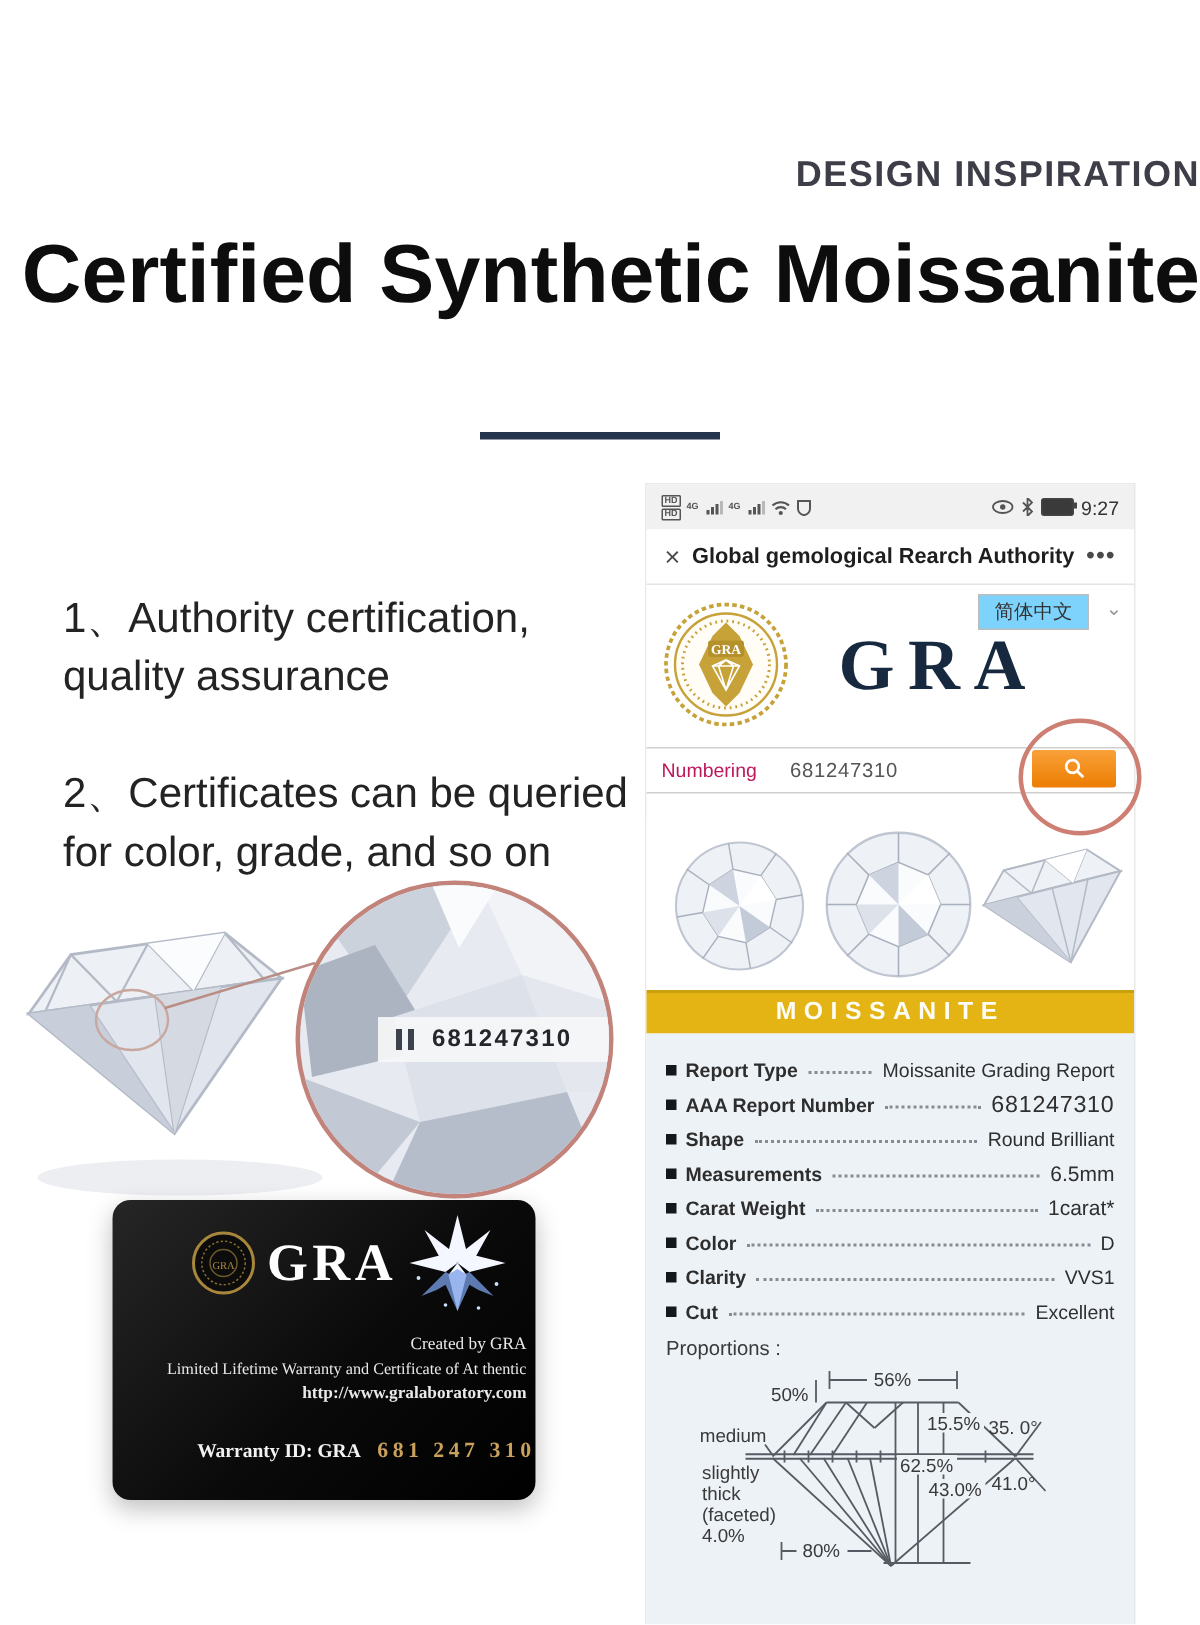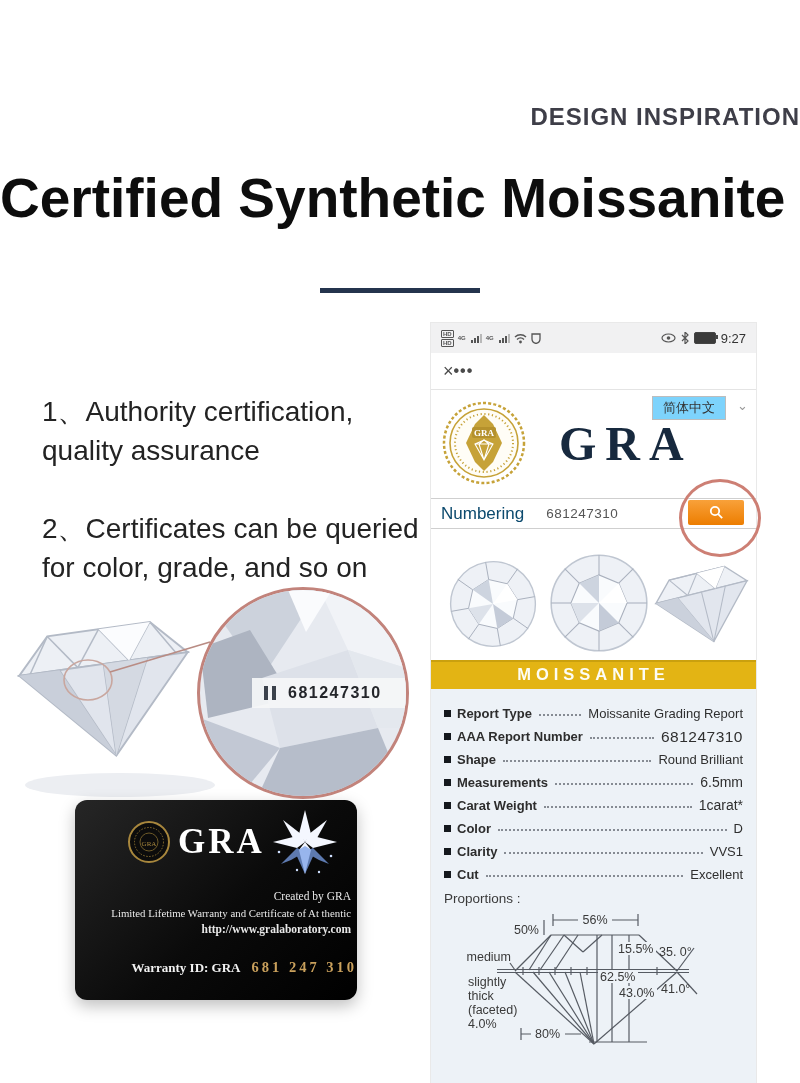--- a/index.html
+++ b/index.html
@@ -3,21 +3,21 @@
 <meta charset="utf-8">
 <style>
   html,body{margin:0;padding:0;background:#fff;}
   .page{position:relative;width:800px;height:1083px;background:#ffffff;overflow:hidden;
         font-family:"Liberation Sans",sans-serif;color:#222;}
   .abs{position:absolute;}
 
   
   .kicker{top:103px;left:0;width:800px;text-align:right;font-size:24px;font-weight:600;
           letter-spacing:1px;color:#3e3e48;}
-  .big-title{top:166px;left:0;width:800px;text-align:left;font-size:55px;font-weight:600;
+  .big-title{top:150px;left:0;width:800px;text-align:right;font-size:55px;font-weight:600;
              color:#0d0d0d;letter-spacing:0px;}
   .divider{top:288px;left:320px;width:160px;height:5px;background:#24344d;}
 
   
   .feature{left:42px;width:400px;font-size:28px;line-height:39px;color:#232323;}
   .feature-1{top:392px;}
   .feature-2{top:509px;}
 
   
   .phone{top:322px;left:430px;width:327px;height:895px;background:#fff;border:1px solid #e9e9e9;
@@ -45,21 +45,21 @@
 
   .brandrow{position:absolute;top:67px;left:0;right:0;height:108px;background:#fff;}
   .gra-big{position:absolute;left:128px;top:26px;font-family:"Liberation Serif",serif;
            font-size:48px;font-weight:bold;color:#17293e;letter-spacing:9px;}
   .lang{position:absolute;top:6px;right:30px;border:1px solid #bdbdbd;background:#7dd3fc;
         padding:2px 10px;font-size:13px;color:#333;}
   .lang-chevron{position:absolute;top:8px;right:8px;color:#999;font-size:13px;}
 
   .numrow{position:absolute;top:175px;left:0;right:0;height:29px;border-top:1px solid #cfcfcf;
           border-bottom:1px solid #cfcfcf;display:flex;align-items:center;background:#fff;}
-  .num-label{margin-left:10px;color:#0c4a6e;font-size:17px;}
+  .num-label{margin-left:10px;color:#be185d;font-size:13px;}
   .num-value{margin-left:22px;color:#555;font-size:13.5px;letter-spacing:0.5px;}
   .search-btn{position:absolute;right:12px;top:1px;width:56px;height:25px;border:none;border-radius:2px;
               background:linear-gradient(#f9a13a,#ec7d00);display:flex;align-items:center;justify-content:center;}
   .red-circle{position:absolute;top:156px;right:-5px;width:76px;height:72px;border:3px solid #cd7f74;
               border-radius:50%;z-index:5;pointer-events:none;}
 
   .gemsrow{position:absolute;top:223px;left:0;right:0;height:114px;background:#fff;}
   .goldbar{position:absolute;top:337px;left:0;right:0;height:29px;background:#e3b414;
            box-shadow:inset 0 2px 0 #caa00e;display:flex;align-items:center;justify-content:center;}
   .goldbar span{color:#fdfdf5;font-size:16.5px;font-weight:600;letter-spacing:5px;}
@@ -160,20 +160,21 @@
         <svg width="8" height="12">
           <path d="M4 0 L4 12 M4 0 L7 3 L1 9 M4 12 L7 9 L1 3" fill="none" stroke="#555" stroke-width="1.2"></path>
         </svg>
         <span class="battery"></span>
         <span class="sb-time">9:27</span>
       </div>
     </div>
 
     <div class="navrow">
       <span class="nav-close">×</span>
+      <span class="nav-title">Global gemological Rearch Authority</span>
       <span class="nav-more">•••</span>
     </div>
 
     <div class="brandrow">
       <svg class="abs" style="left:10px;top:8px;" width="86" height="90">
         <circle cx="43" cy="45" r="40" fill="none" stroke="#c6a238" stroke-width="2.5" stroke-dasharray="3 2.2"></circle>
         <circle cx="43" cy="45" r="34" fill="#fffdf6" stroke="#c6a238" stroke-width="1.6"></circle>
         <circle cx="43" cy="45" r="29" fill="none" stroke="#c6a238" stroke-width="2" stroke-dasharray="1.2 2.6"></circle>
         <polygon points="43,17 52,26 61,45 52,64 43,73 34,64 25,45 34,26" fill="#c6a238"></polygon>
         <rect x="31" y="29" width="24" height="11" rx="2" fill="#b5912c"></rect>

